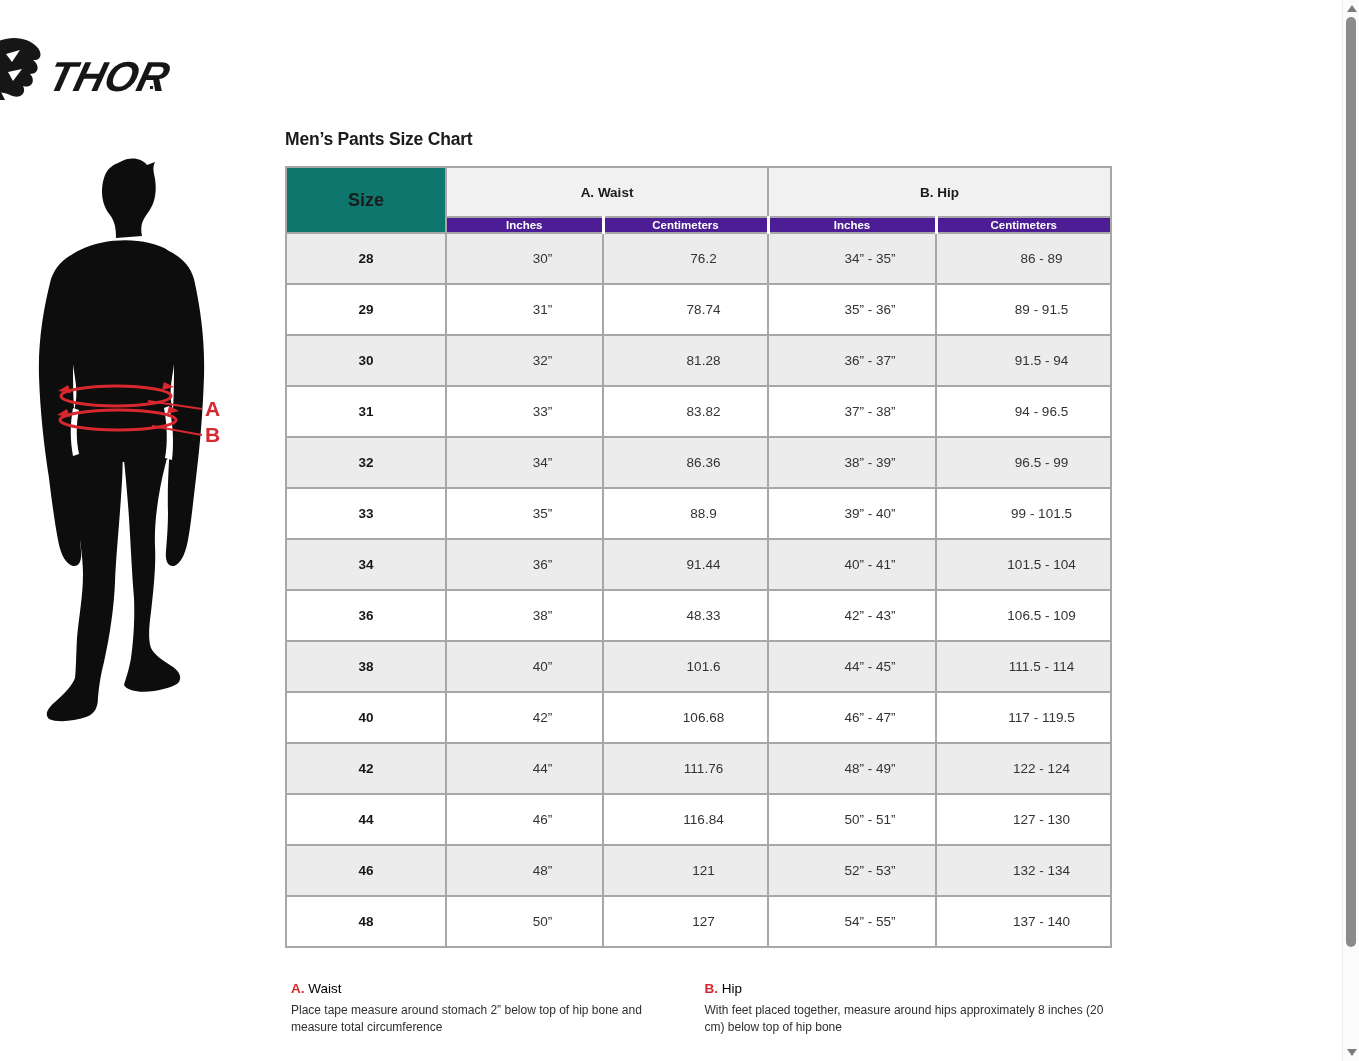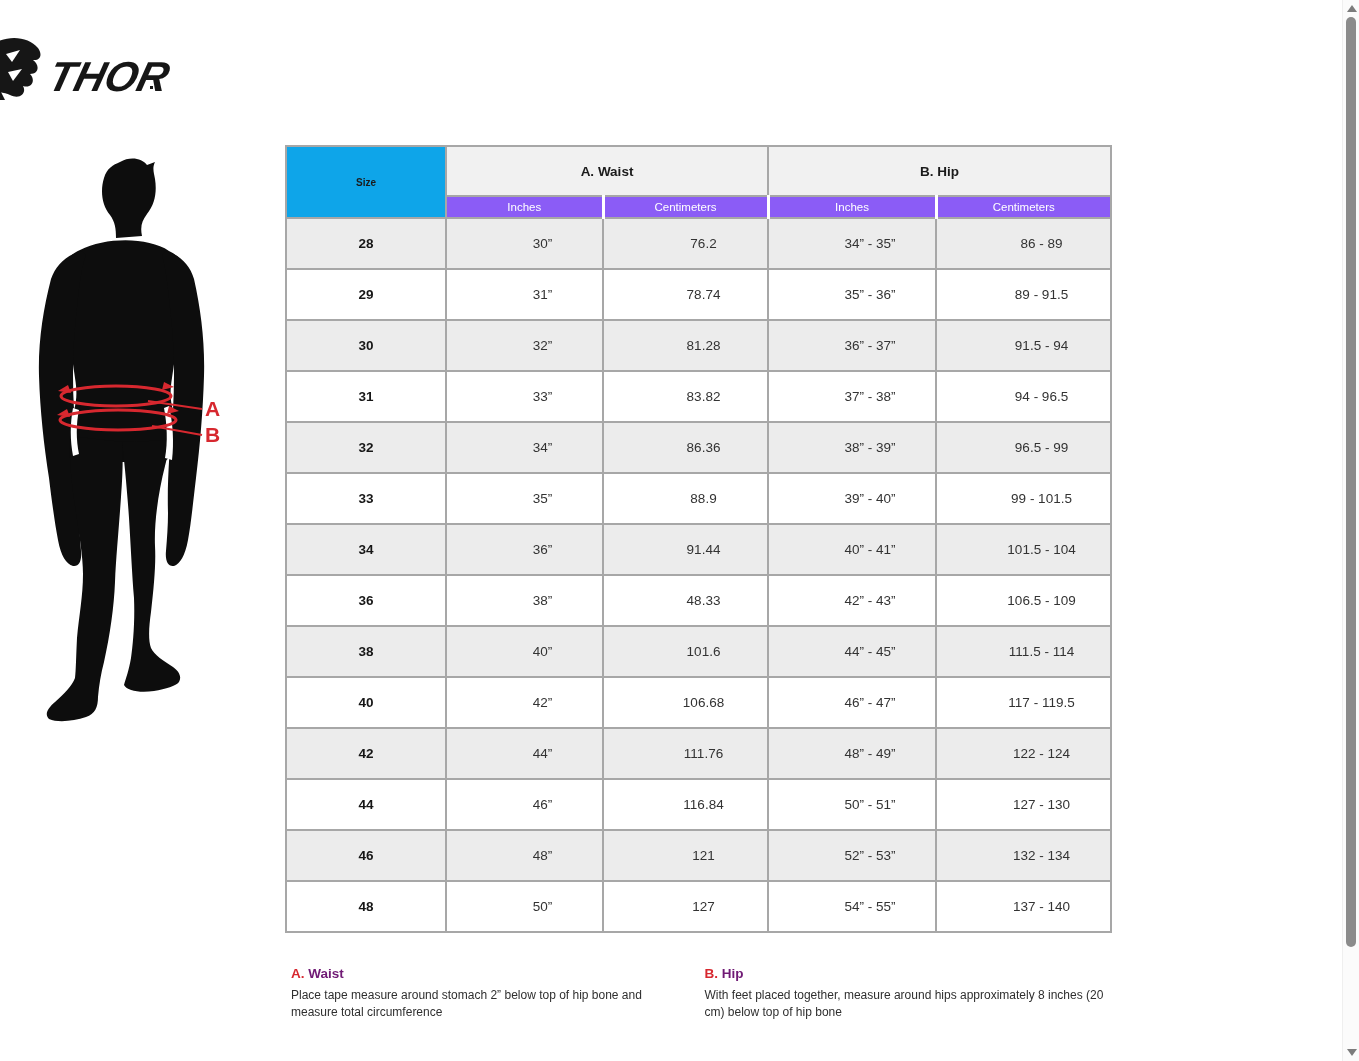--- a/index.html
+++ b/index.html
@@ -13,38 +13,38 @@
   .figure { position:absolute; left:28px; top:158px; width:195px; height:572px; }
 
   
   .main { position:absolute; left:285px; top:129px; width:825px; }
   .section-title { font-size:17.5px; font-weight:700; color:#1b1b1b;
                    line-height:21px; letter-spacing:-0.2px; }
 
   table.size-chart { border-collapse:collapse; width:825px; margin-top:16px; table-layout:fixed; }
   .size-chart th, .size-chart td { border:2px solid #a7a7a7; text-align:center; vertical-align:middle; }
   .size-chart thead th.group { background:#f1f1f1; font-size:13.5px; height:50px; color:#1b1b1b; }
-  .size-chart thead th.size-head { background:#0ea5e9; font-size:10px; color:#1b1b1b; }
-  .size-chart thead th.unit { background:#8b5cf6; color:#ffffff; font-size:11.5px; font-weight:400;
-        height:22px; border-left:3px solid #ffffff; border-right:3px solid #ffffff; }
+  .size-chart thead th.size-head { background:#0f766e; font-size:18px; color:#1b1b1b; }
+  .size-chart thead th.unit { background:#4c1d95; color:#ffffff; font-size:11.5px; font-weight:700;
+        height:16px; border-left:3px solid #ffffff; border-right:3px solid #ffffff; }
   .size-chart thead th.unit.first { border-left:2px solid #a7a7a7; }
   .size-chart thead th.unit.last  { border-right:2px solid #a7a7a7; }
   .size-chart tbody tr { height:51px;margin-top:20px; }
   .size-chart tbody tr:nth-child(odd) { background:#ececec; }
   .size-chart tbody tr:nth-child(even){ background:#ffffff; }
   .size-chart tbody th { font-size:13.5px; font-weight:700; color:#161616; }
   .size-chart tbody td { font-size:13.5px; font-weight:400; color:#333333;padding-left:36px; }
 
   
   .howto { margin-top:33px; }
   .howto-grid { display:grid; grid-template-columns:1fr 1fr; gap:14px;
                 margin-top:12px; padding:0 6px; }
   .measure-head { font-size:13.5px; }
   .measure-letter { color:#d7282f; font-weight:700; }
-  .measure-name { color:#701a75; font-weight:700; }
+  .measure-name { color:#000000; font-weight:400; }
   .measure-desc { margin-top:6px; font-size:12px; color:#2f2f2f;
                   line-height:17px; max-width:402px; }
 
   
   .scrollbar { position:absolute; right:0; top:0; width:17px; height:1061px;
                background:#fbfbfb; border-left:1px solid #efefef; }
   .scroll-thumb { position:absolute; left:3px; top:17px; width:10px; height:930px;
                   background:#8b8b8b; border-radius:6px; }
   .scroll-arrow-up { position:absolute; left:4px; top:5px; width:0; height:0;
         border-left:5px solid transparent; border-right:5px solid transparent;
@@ -100,20 +100,21 @@
     <path d="M30,233 l10,-6 l3,8 z"></path>
     <path d="M29,257 l10,-6 l3,8 z"></path>
     <path d="M146,229 l-10,-5 l-2,8 z"></path>
     <path d="M151,253 l-10,-5 l-2,8 z"></path>
     <text x="177" y="258" font-family="Liberation Sans, sans-serif" font-weight="700" font-size="21">A</text>
     <text x="177" y="284" font-family="Liberation Sans, sans-serif" font-weight="700" font-size="21">B</text>
   </g>
 </svg>
 
 <div class="main">
+  <h1 class="section-title">Men’s Pants Size Chart</h1>
 
   <table class="size-chart">
     <colgroup>
       <col style="width:160px">
         <col style="width:157px">
         <col style="width:165px">
       <col style="width:168px">
         <col style="width:175px">
     </colgroup>
     <thead>

